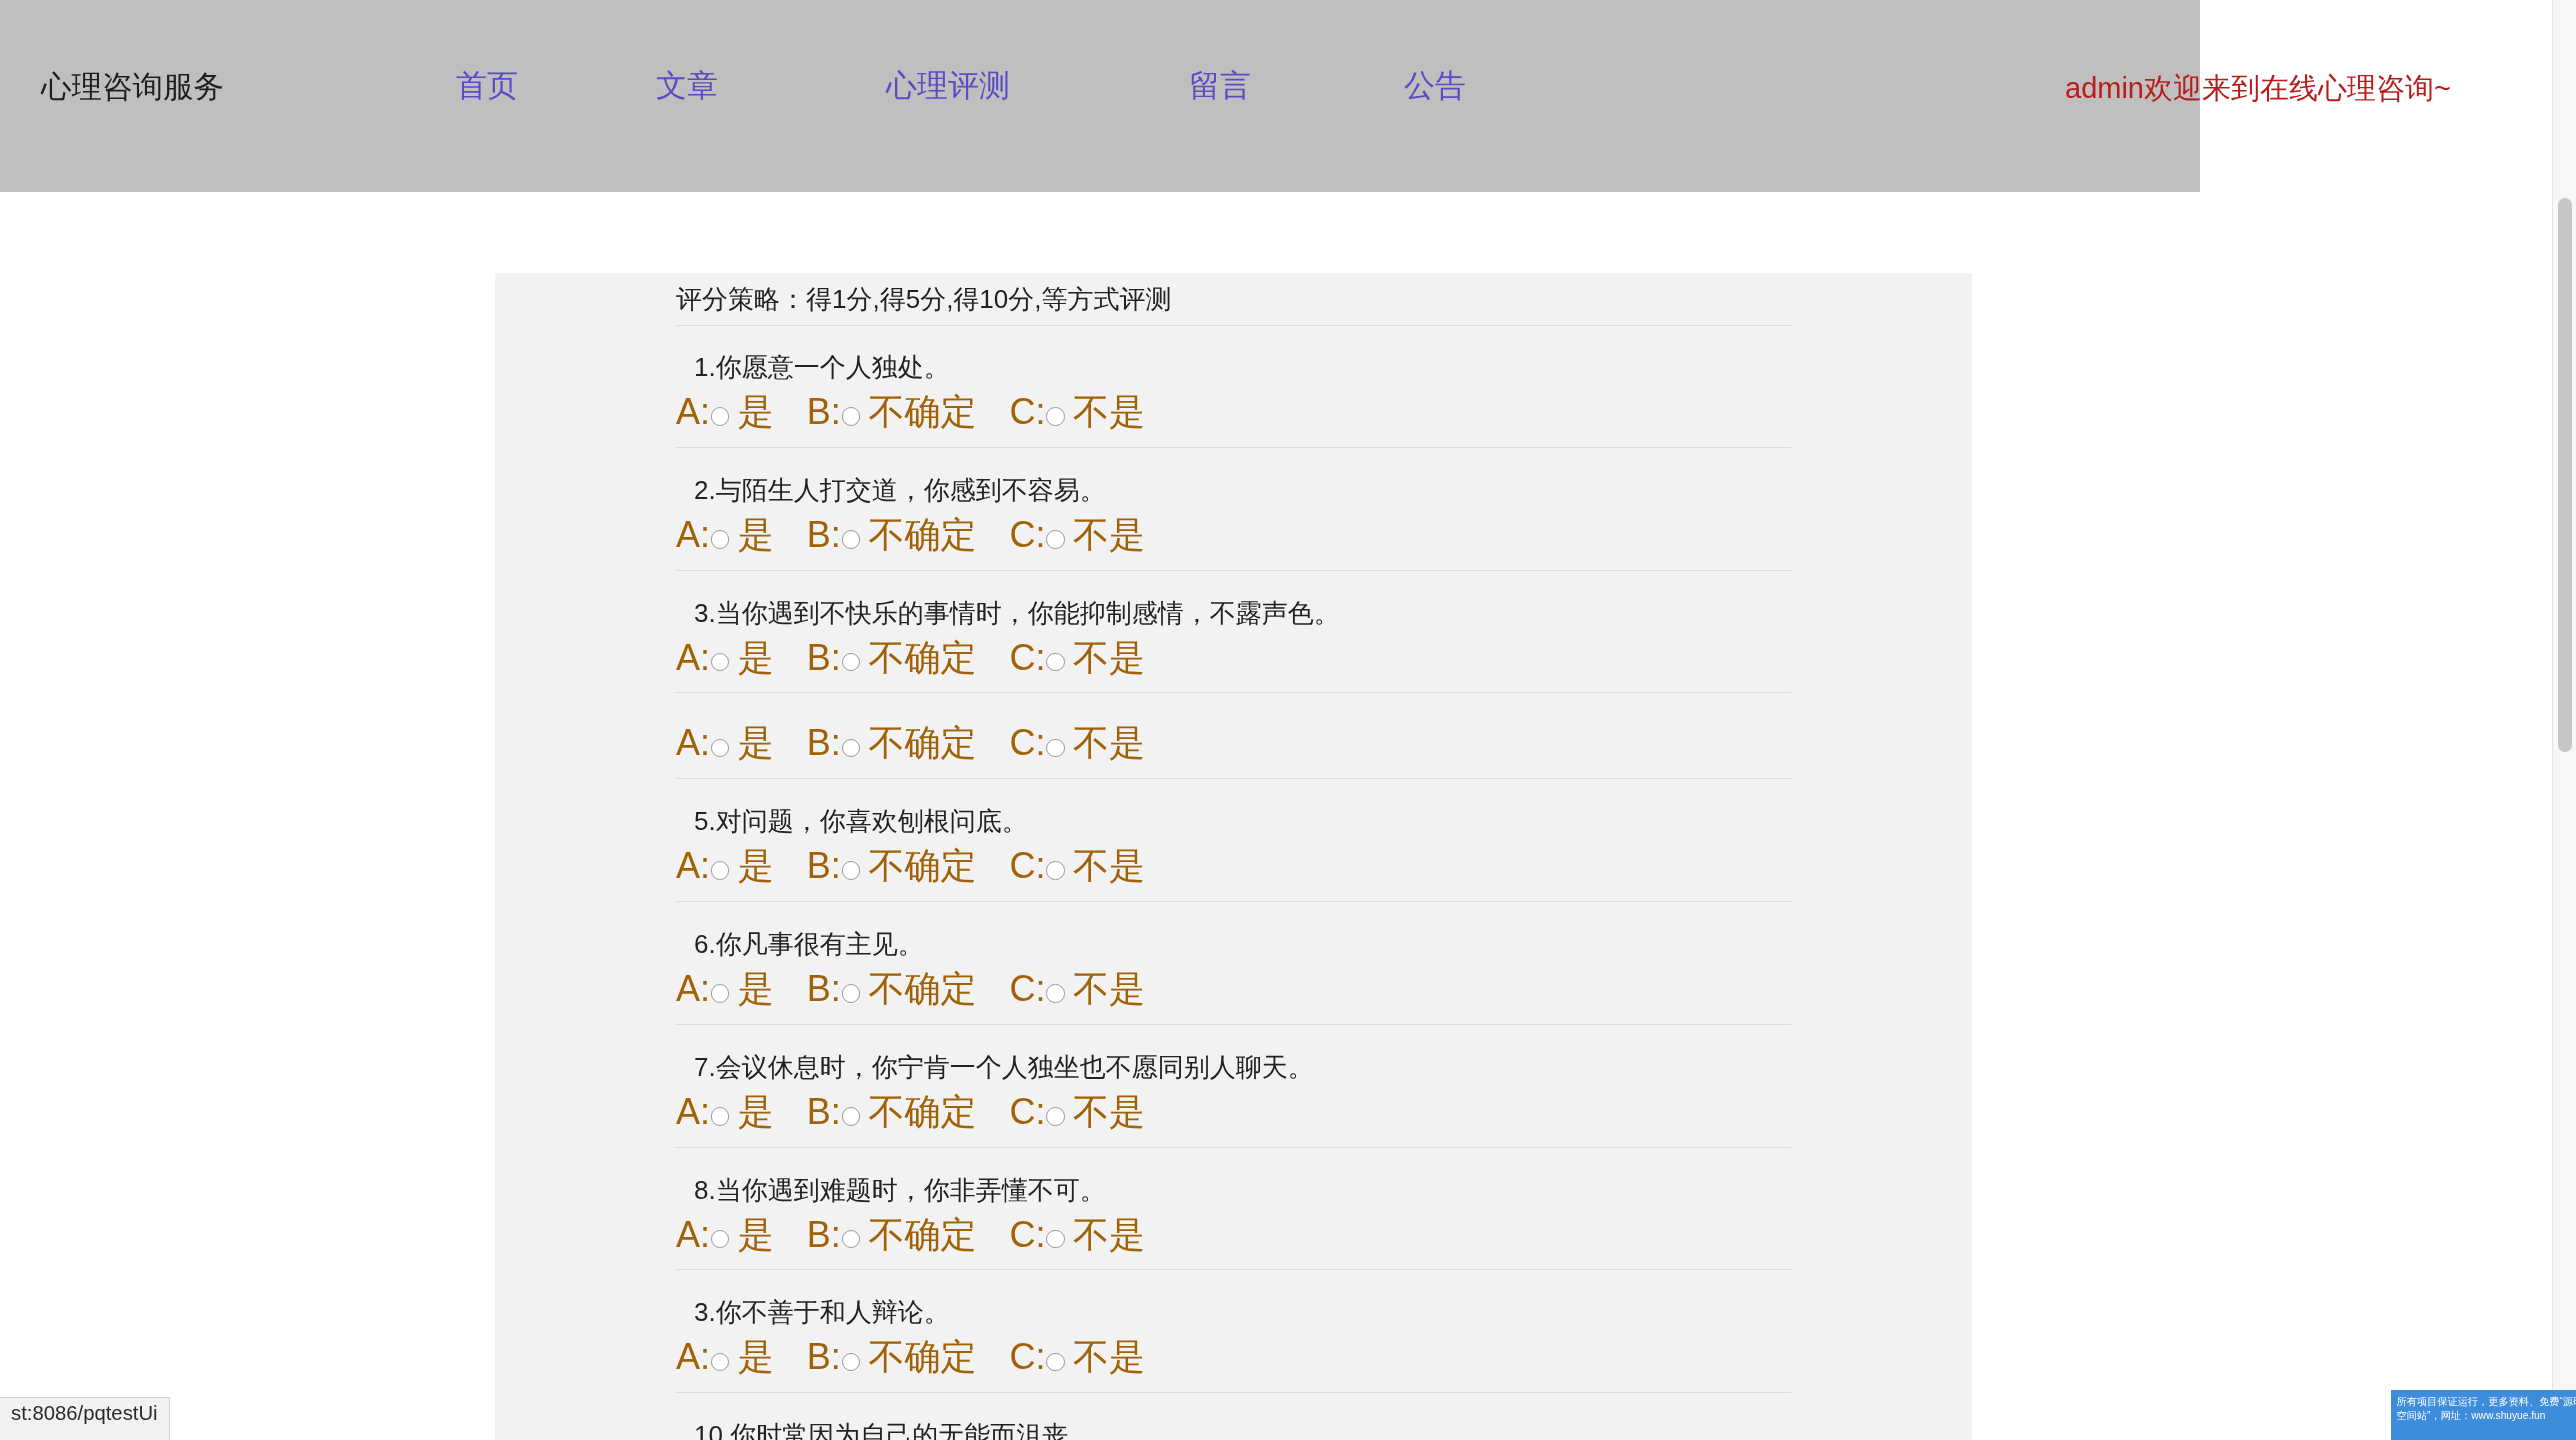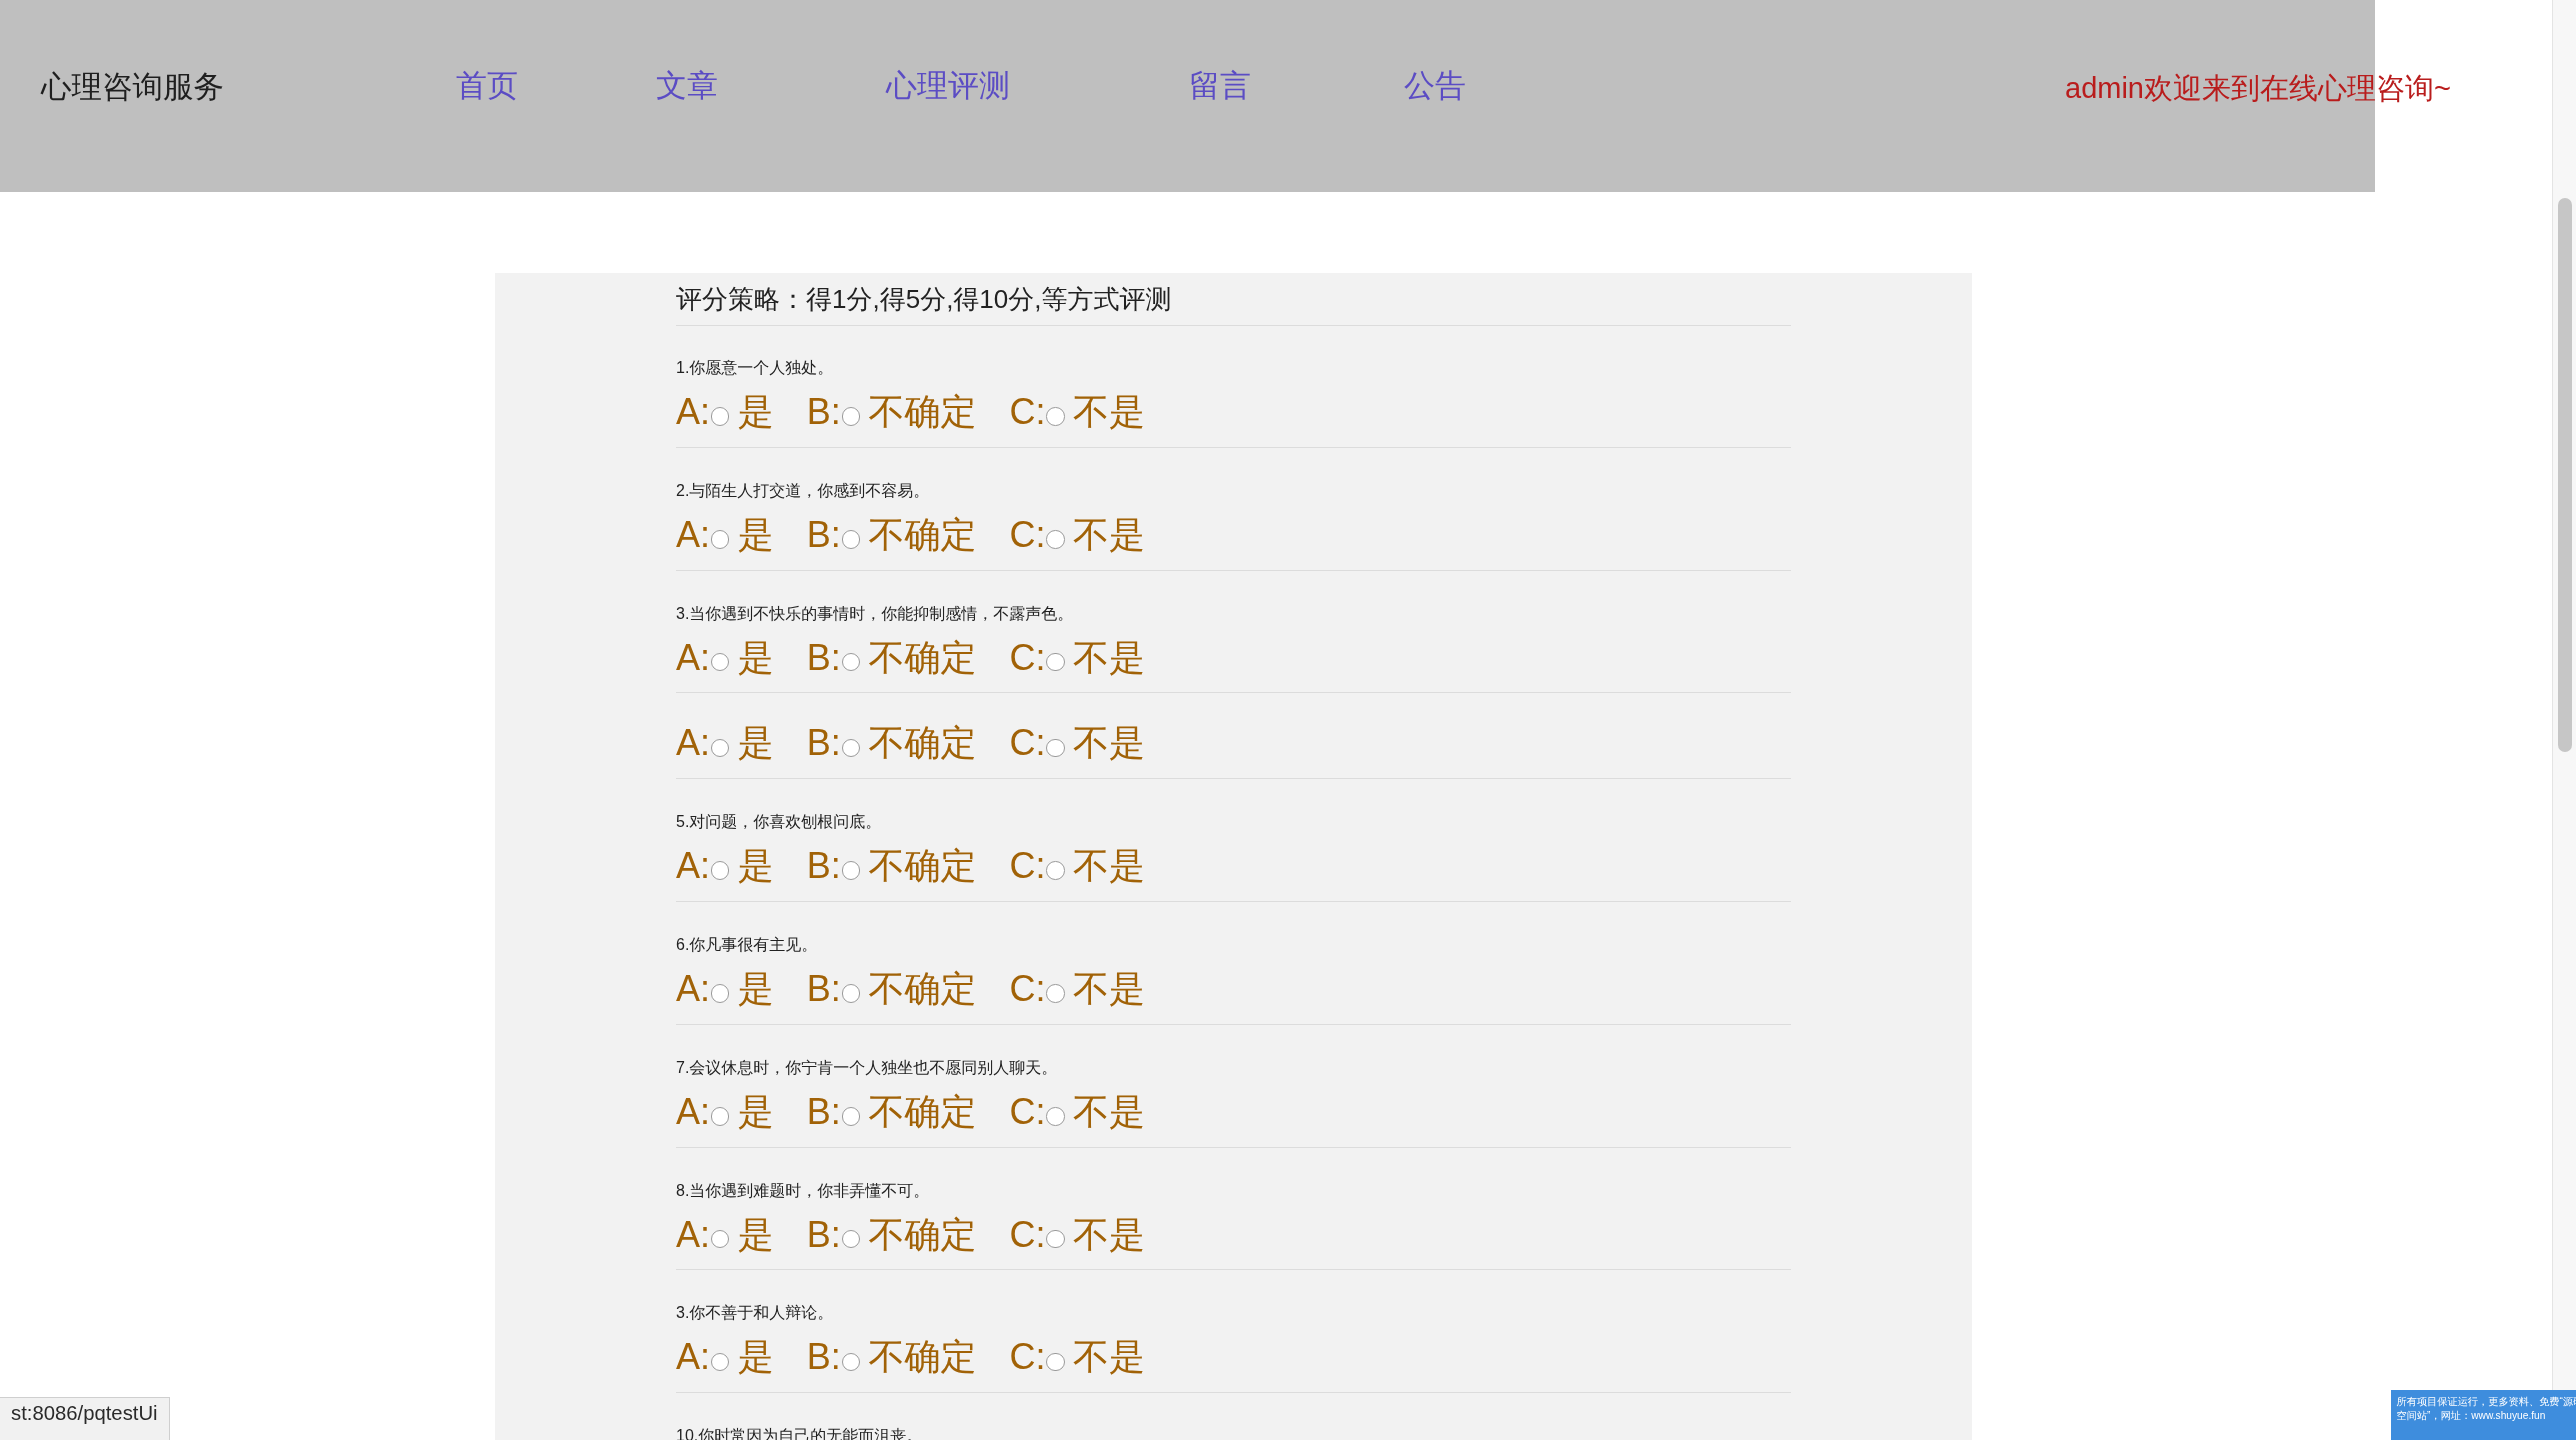--- a/index.html
+++ b/index.html
@@ -17,21 +17,21 @@
     width: 2576px;
     height: 1440px;
     background: #ffffff;
   }
 
   
   .navbar {
     position: absolute;
     left: 0;
     top: 0;
-    width: 2375px;
+    width: 2200px;
     height: 192px;
     background: #bfbfbf;
     box-sizing: border-box;
   }
 
   .nav-inner {
     position: absolute;
     left: 0;
     top: 0;
     width: 2493px;
@@ -104,24 +104,25 @@
     width: 1115px;
   }
 
   .qitem {
     padding: 24px 0 20.3px 0;
     border-bottom: 0.9px solid #dcdcdc;
     box-sizing: border-box;
   }
 
   .qtext {
-    font-size: 16px;
+    font-size: 26px;
     color: #222222;
     line-height: 37px;
     white-space: nowrap;
+    margin-left: 18px;
   }
 
   .opts {
     margin-top: 11px;
     font-size: 36px;
     color: #a16207;
     line-height: 29.5px;
     white-space: nowrap;
   }
 

